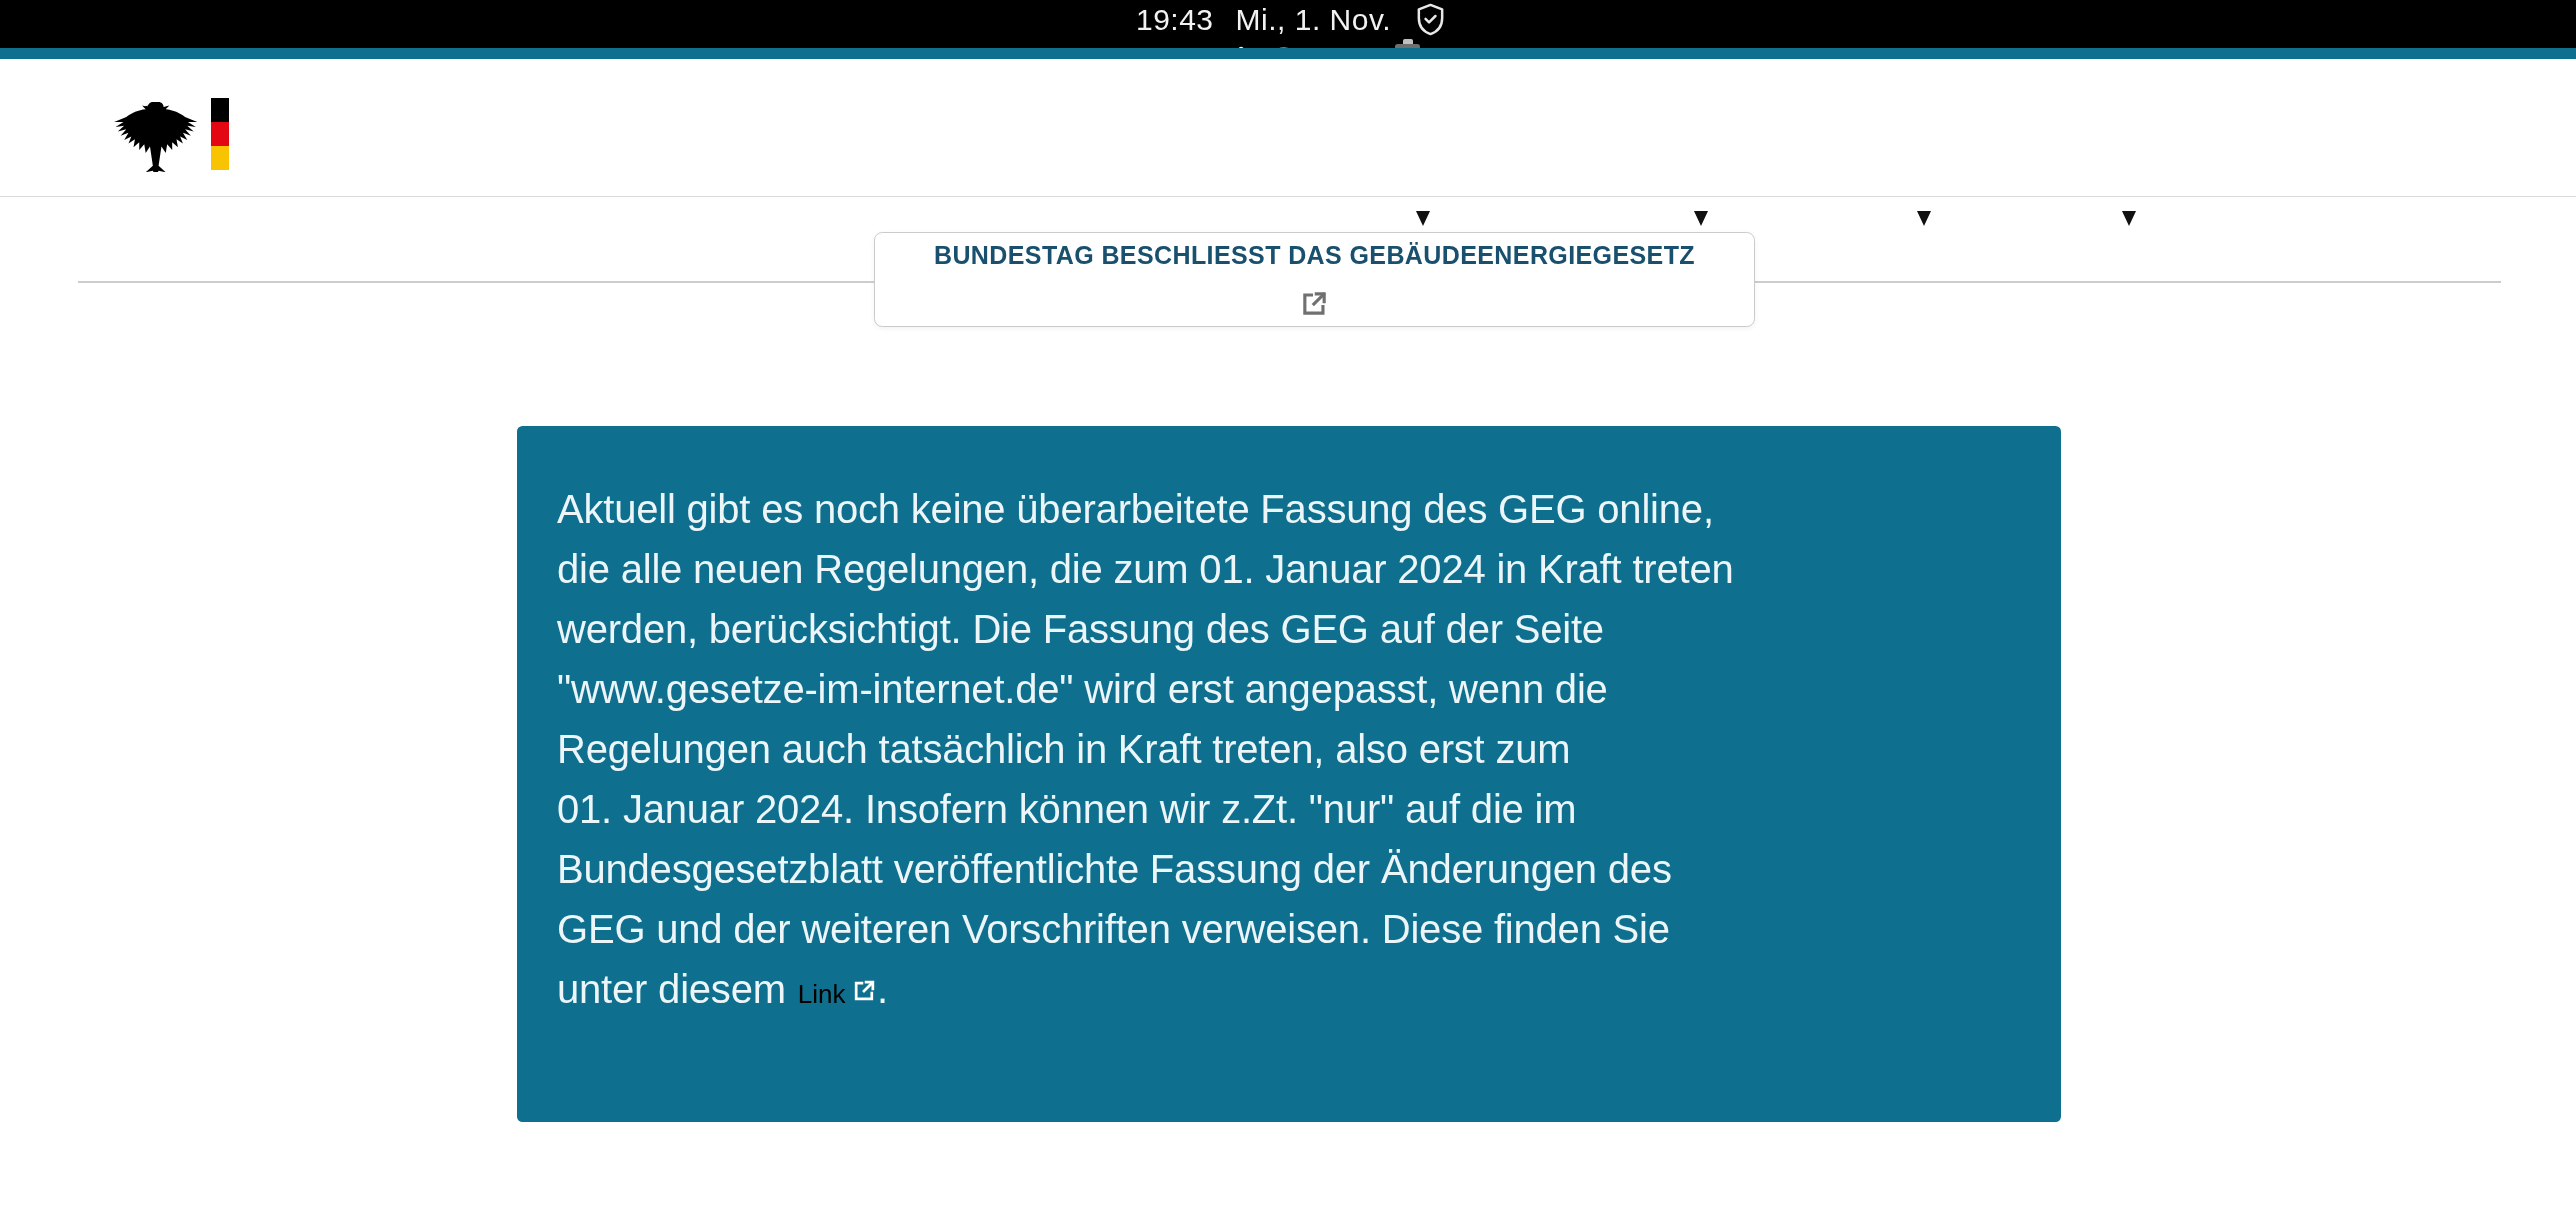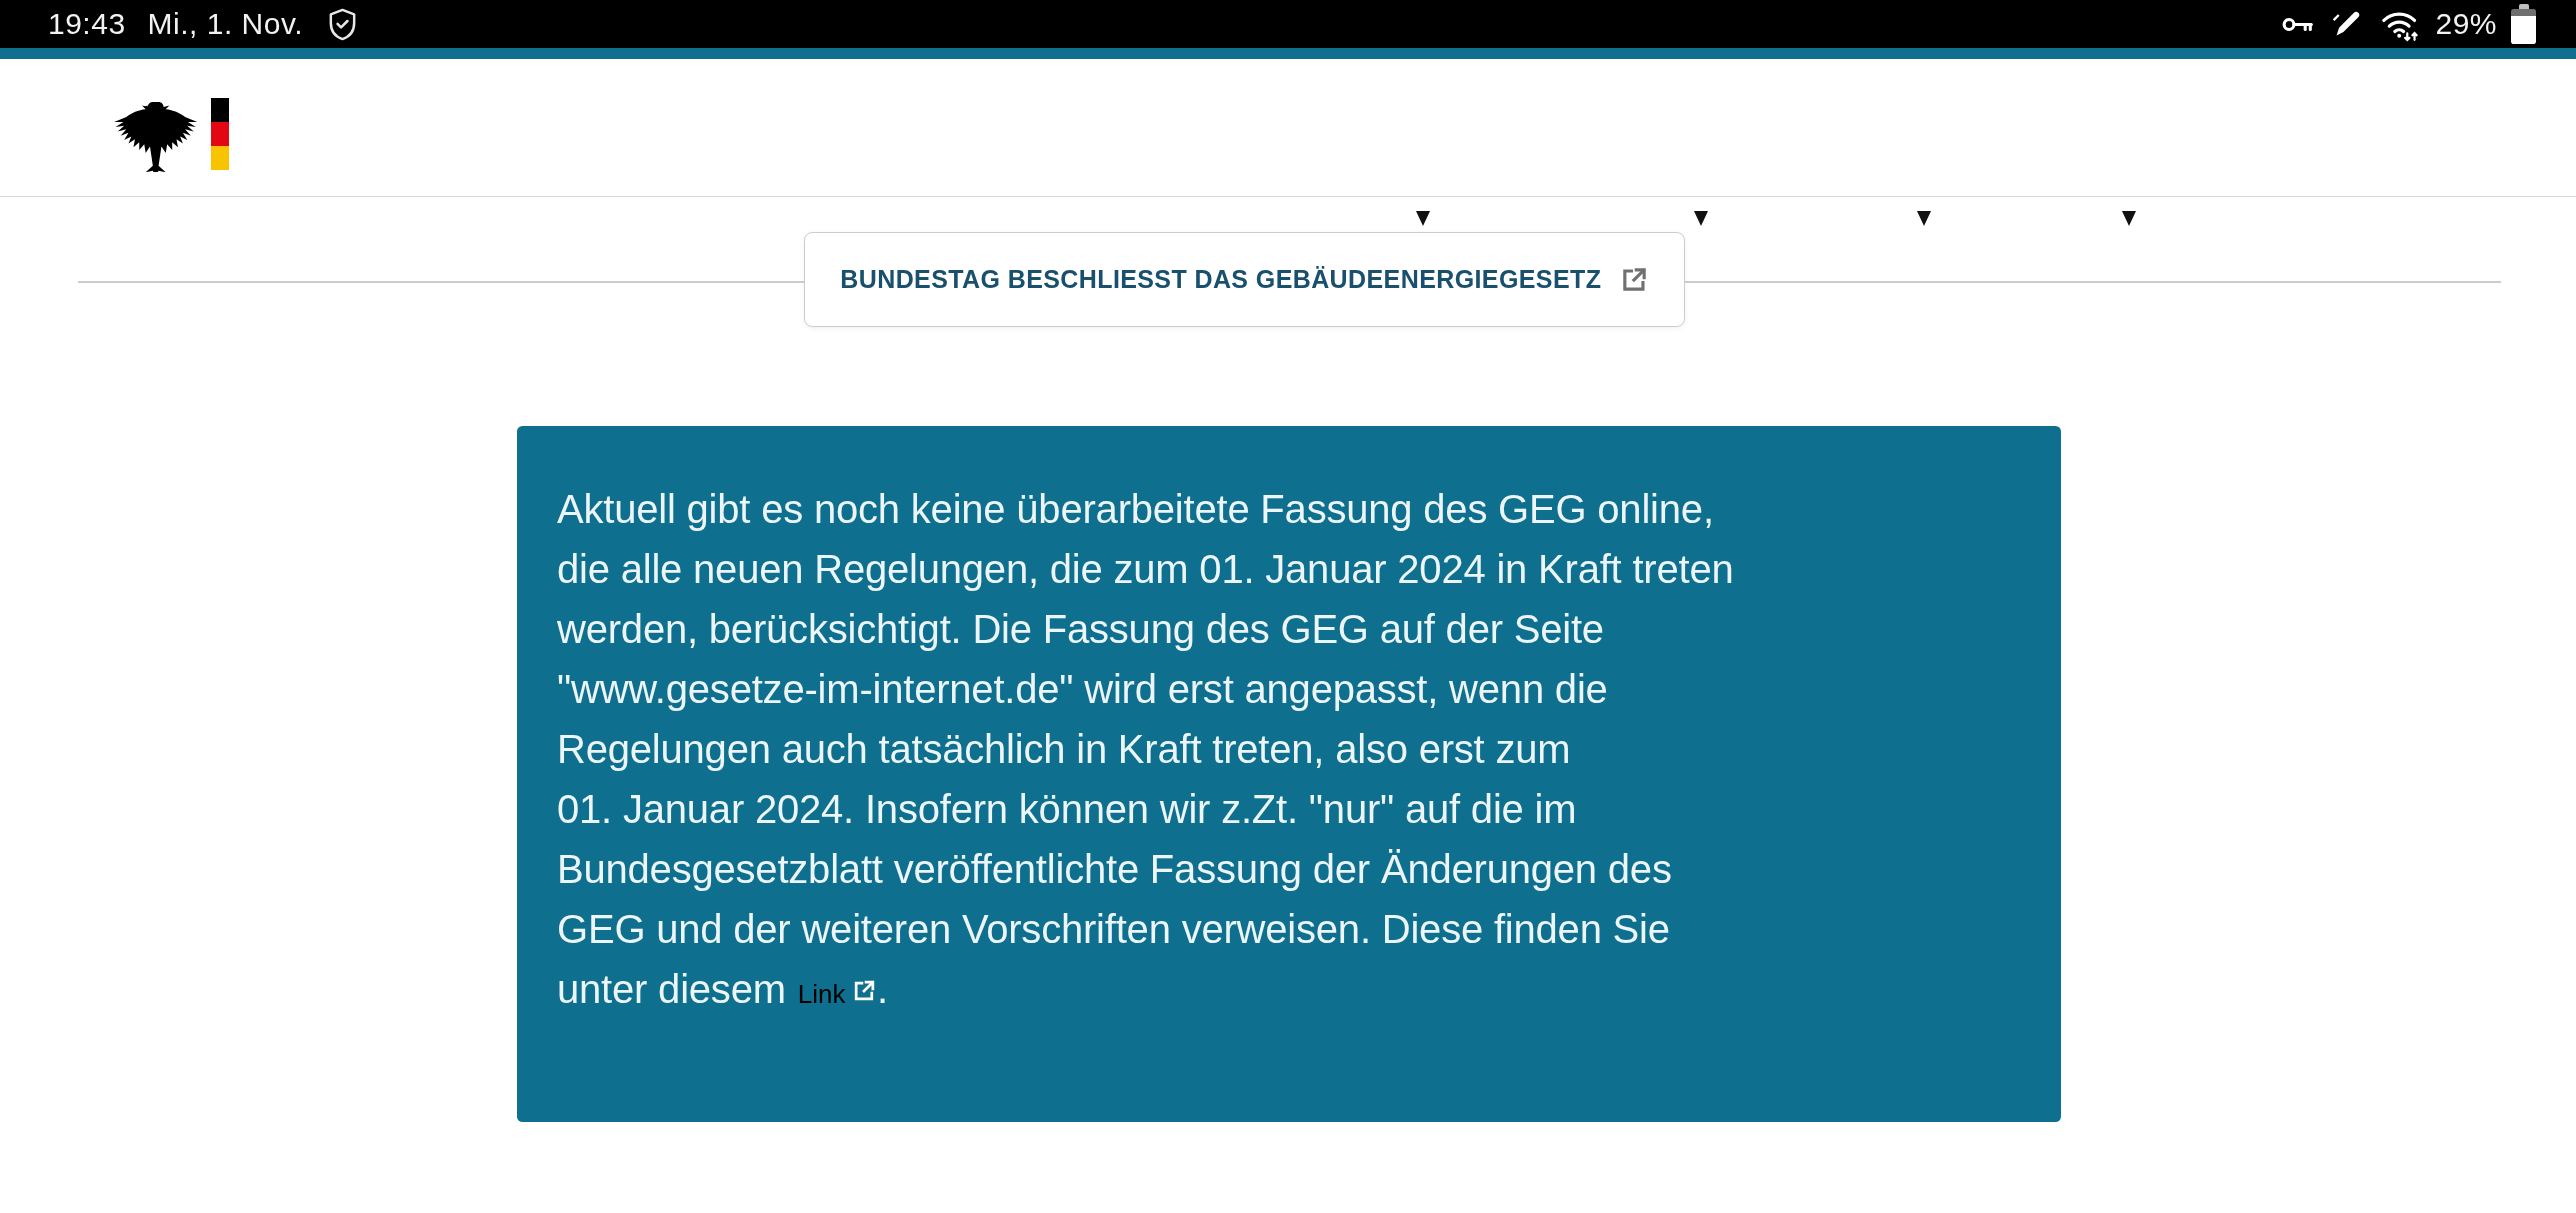--- a/index.html
+++ b/index.html
@@ -6,21 +6,21 @@
   body {
     width:2576px; height:1213px; position:relative; overflow:hidden;
     background:#ffffff; font-family:"Liberation Sans", sans-serif;
   }
 
   
   .status-bar {
     position:absolute; top:0; left:0; width:2576px; height:48px;
     background:#000; box-sizing:border-box;
     display:flex; align-items:center; justify-content:space-between;
-    padding:0 40px 0 48px; color:#fff;
+    padding:0 40px 0 48px; color:#fff;flex-direction:column;
   }
   .sb-left { display:flex; align-items:center; gap:22px; }
   .sb-right { display:flex; align-items:center; gap:14px; }
   .sb-text { font-size:30px; letter-spacing:0.5px; color:#f2f2f2; }
   .sb-icon { display:inline-flex; align-items:center; }
   .battery { position:relative; width:25px; height:40px; display:flex; flex-direction:column; align-items:center; }
   .battery .cap { width:10px; height:4.6px; background:#bfbfbf; border-radius:1.8px 1.8px 0 0; }
   .battery .body { width:25px; height:35px; border-radius:2.8px; overflow:hidden; display:flex; flex-direction:column; }
   .battery .empty { height:20%; background:#6f6f6f; }
   .battery .fill { height:80%; background:#ffffff; }
@@ -52,24 +52,24 @@
     border-top:15.6px solid #111;
   }
   .caret.c1 { left:1416px; } .caret.c2 { left:1694px; }
   .caret.c3 { left:1917px; } .caret.c4 { left:2122px; }
 
   
   .rule { position:absolute; top:281px; left:78px; width:2423px; height:1.8px; background:#cccccc; z-index:1; }
 
   
   .crumb-card {
-    position:absolute; left:804px; top:232px; width:881px; height:95px; z-index:3;
+    position:absolute; left:874px; top:232px; width:881px; height:95px; z-index:3;
     background:#fff; border:1.8px solid #cbcbcb; border-radius:8.3px; box-sizing:border-box;
     display:flex; align-items:center; justify-content:center; gap:18.4px;
-    box-shadow:0 1.8px 5.5px rgba(0,0,0,0.05); cursor:pointer;
+    box-shadow:0 1.8px 5.5px rgba(0,0,0,0.05); cursor:pointer;flex-direction:column;
   }
   .crumb-label {
     font-size:25px; font-weight:700; letter-spacing:0.4px; color:#19506e; white-space:nowrap;
   }
   .crumb-card svg { color:#707070; }
 
   
   .notice {
     position:absolute; left:517px; top:426px; width:1544px; height:696px; z-index:2;
     background:#0e6f8e; border-radius:5.5px; box-sizing:border-box;

